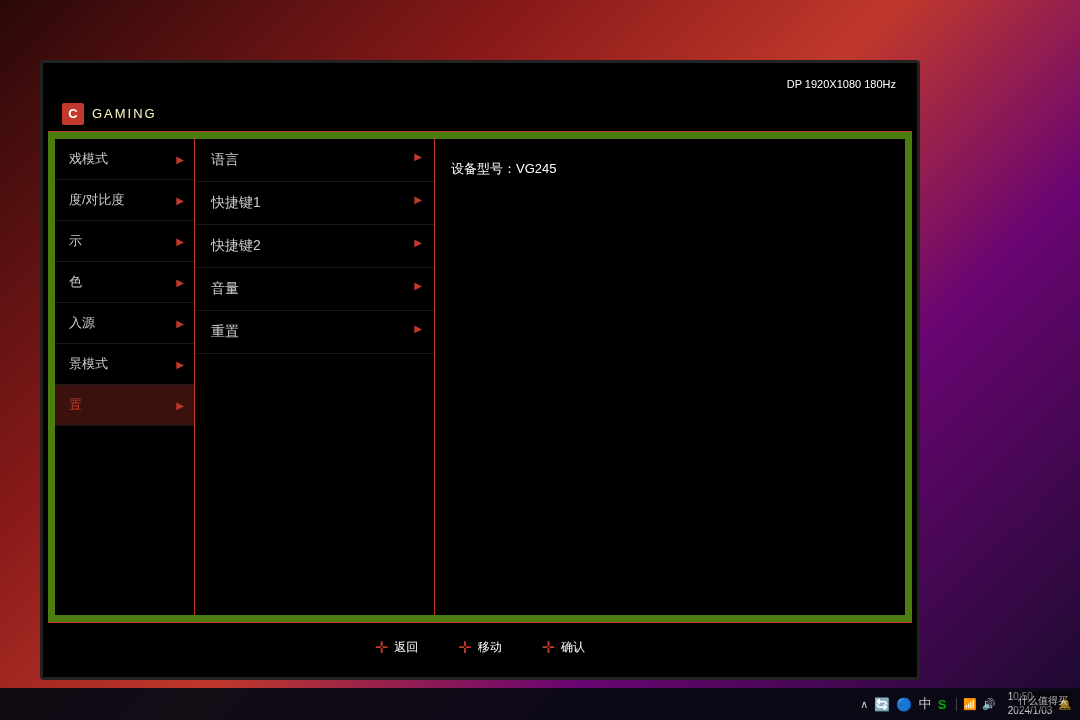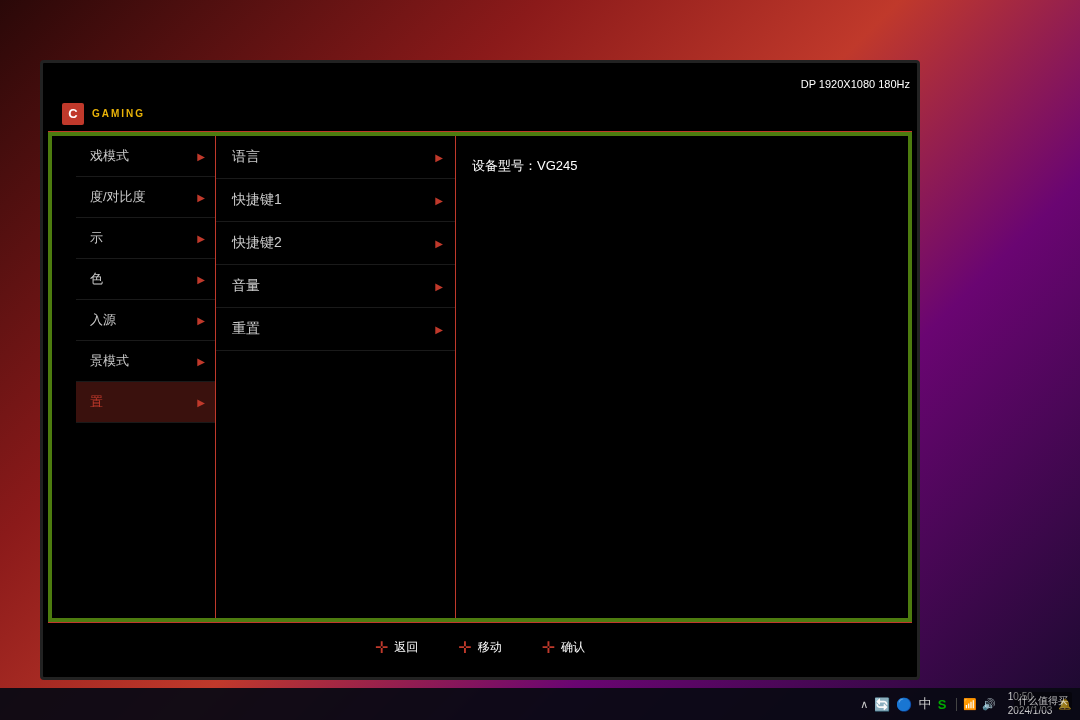--- a/index.html
+++ b/index.html
@@ -50,21 +50,21 @@
     .osd-overlay {
       position: absolute;
       top: 0; left: 0; right: 0; bottom: 0;
       z-index: 10;
     }
 
     
     .osd-status-bar {
       position: absolute;
       top: 8px;
-      right: 2px;
+      right: 16px;
       display: flex;
       flex-direction: column;
       align-items: flex-end;
       color: #fff;
       font-size: 11px;
       line-height: 1.5;
     }
 
     
     .osd-brand {
@@ -88,36 +88,35 @@
       display: flex;
       align-items: center;
       justify-content: center;
       color: #fff;
       font-weight: bold;
       font-size: 13px;
       margin-right: 8px;
     }
 
     .brand-text {
-      color: #eab308;
-      font-size: 10px;
-      font-weight: bold;
+      color: #fef9c3;
+      font-size: 13px;
+      font-weight: normal;
       letter-spacing: 2px;
     }
 
     
     .osd-menu-container {
       position: absolute;
       top: 64px;
       left: 0;
       right: 0;
       bottom: 50px;
       display: flex;
-      border: 4px solid #4d7c0f;
-      padding-left: 24px;
+      border: 7px solid #4d7c0f;
     }
 
     
     .osd-sidebar {
       width: 140px;
       background: rgba(0,0,0,0.9);
       border-right: 1px solid #c0392b;
       display: flex;
       flex-direction: column;
     }
@@ -147,21 +146,20 @@
     .osd-middle {
       width: 240px;
       background: rgba(0,0,0,0.9);
       border-right: 1px solid #c0392b;
       display: flex;
       flex-direction: column;
     }
 
     .osd-middle-item {
       display: flex;
-      align-items: center;
       justify-content: space-between;
       padding: 12px 12px 12px 16px;
       color: #ccc;
       font-size: 14px;
       border-bottom: 1px solid #1a1a1a;
       cursor: pointer;
     }
 
     .osd-middle-item.selected {
       background: rgba(200,220,230,0.2);

